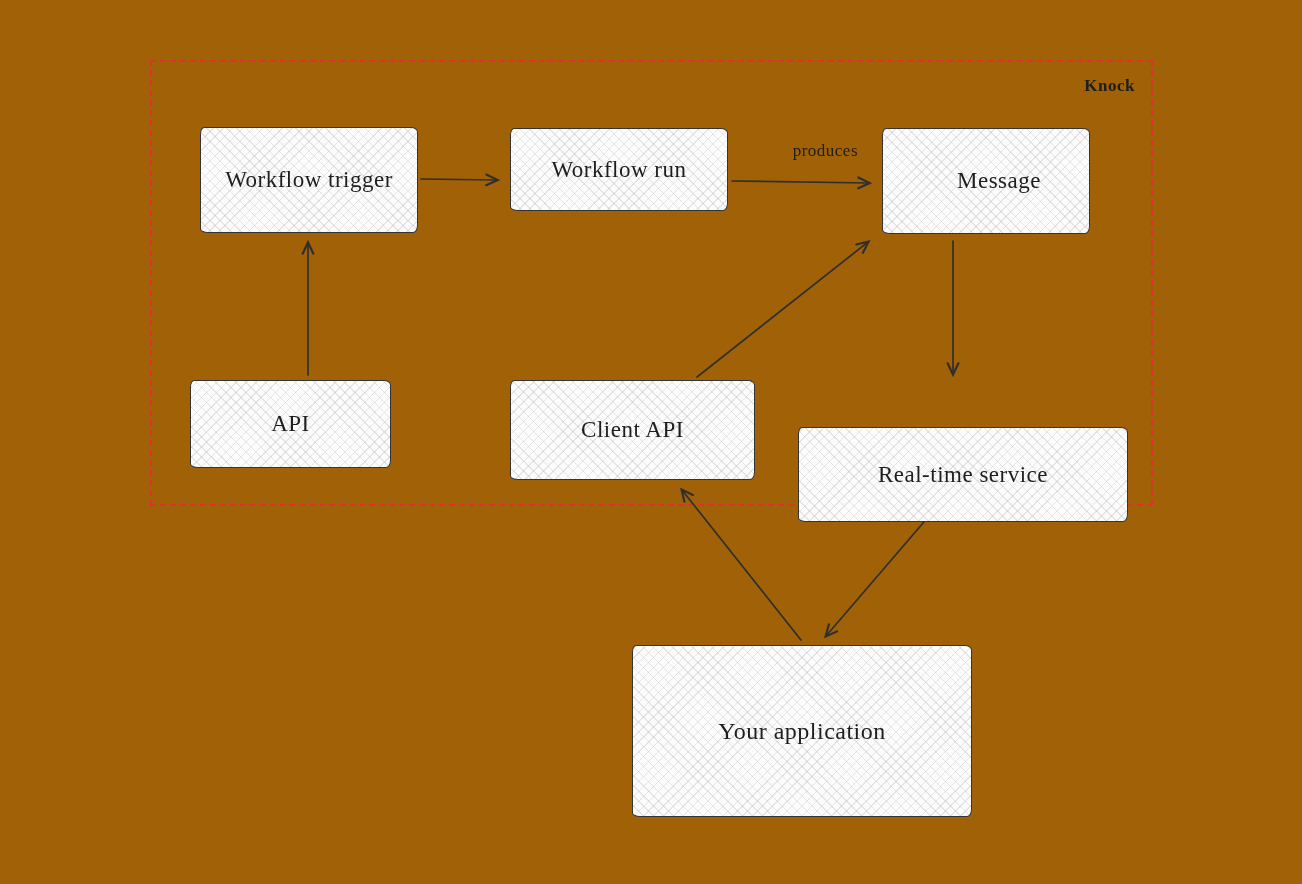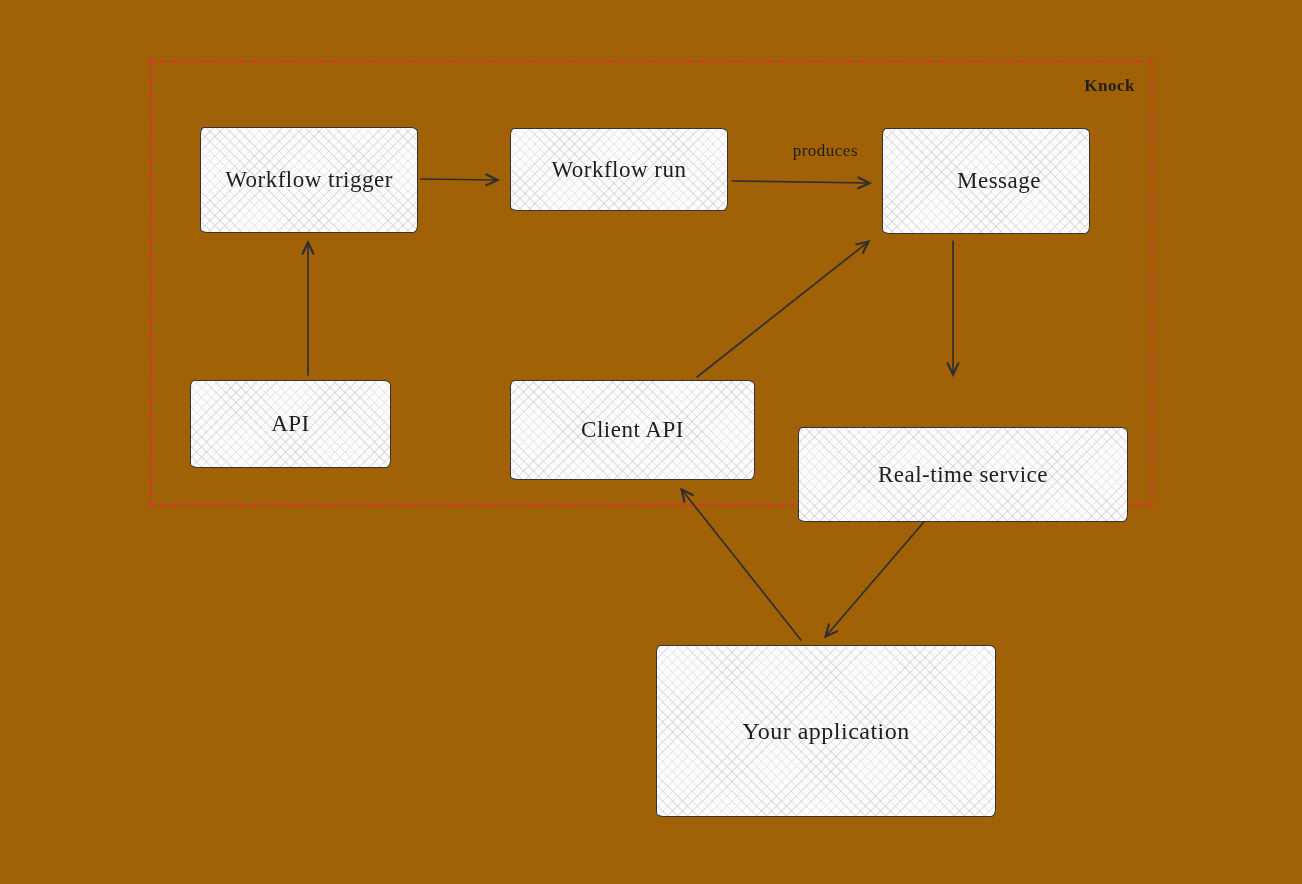--- a/index.html
+++ b/index.html
@@ -47,21 +47,21 @@
     line-height: 1.35;
     letter-spacing: 0.5px;
     padding: 4px 10px;
   }
   #node-workflow-trigger { left: 200px; top: 127px; width: 218px; height: 106px; }
   #node-workflow-run    { left: 510px; top: 128px; width: 218px; height: 83px; }
   #node-message         { left: 882px; top: 128px; width: 208px; height: 106px; padding-left: 36px; }
   #node-api             { left: 190px; top: 380px; width: 201px; height:  88px; }
   #node-client-api      { left: 510px; top: 380px; width: 245px; height: 100px; }
   #node-real-time       { left: 798px; top: 383px; width: 330px; height:  95px; margin-top: 44px; }
-  #node-your-app        { left: 656px; top: 645px; width: 340px; height: 172px; font-size: 24px; }
+  #node-your-app        { left: 632px; top: 645px; width: 340px; height: 172px; font-size: 24px; }
   
   .edge-label {
     position: absolute;
     left: 742px; top: 141px;
     width: 116px;
     text-align: right;
     font-size: 17px;
     letter-spacing: 0.5px;
     color: #1e1e1e;
   }

